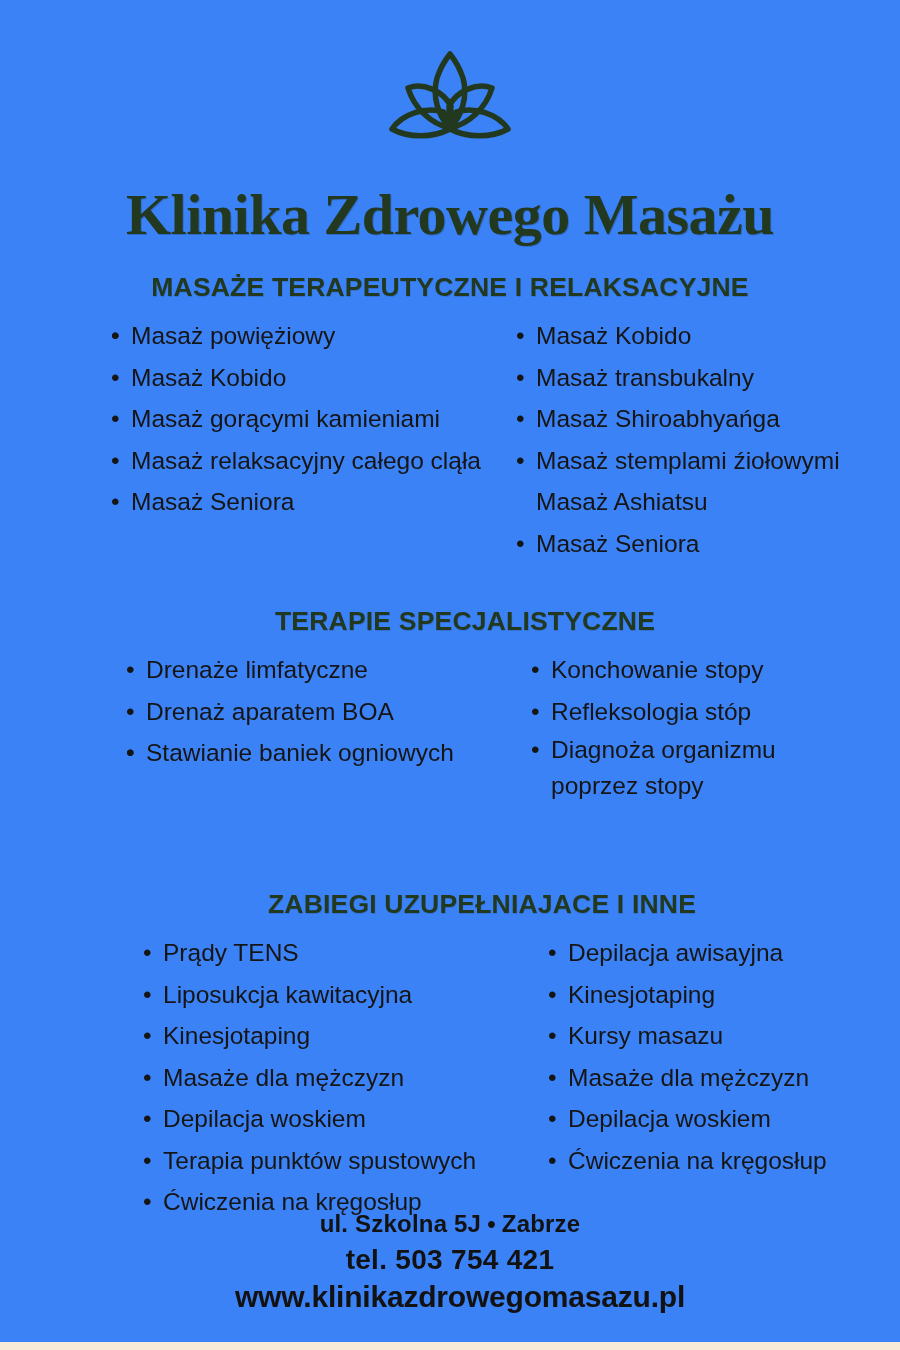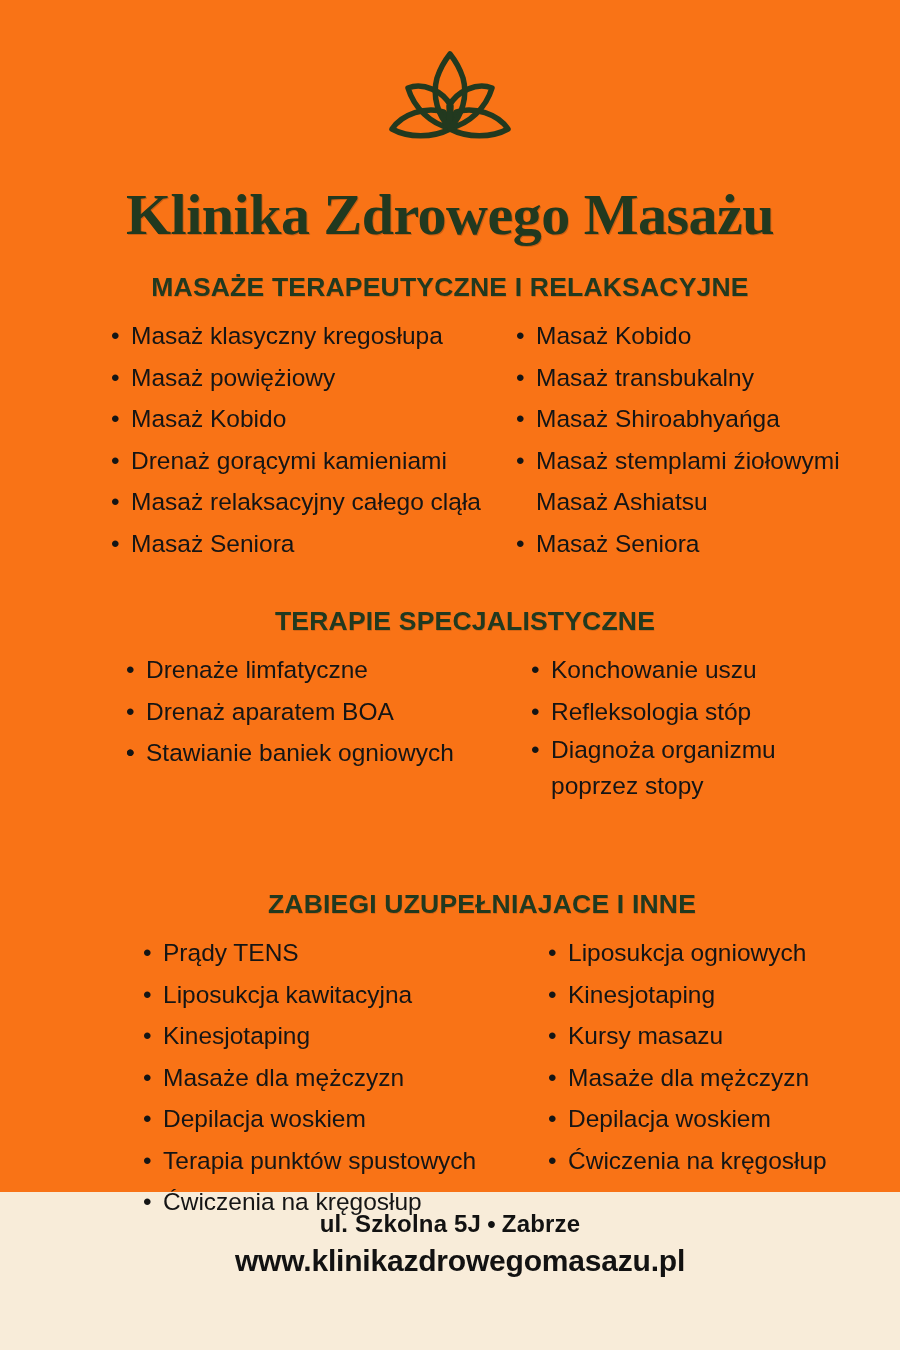--- a/index.html
+++ b/index.html
@@ -13,23 +13,23 @@
     background: #f8ecd9;
     font-family: "Liberation Sans", sans-serif;
     color: #141414;
     overflow: hidden;
     position: relative;
   }
 
   .flyer {
     position: relative;
     width: 900px;
-    height: 1192px;
+    height: 1342px;
     box-sizing: border-box;
-    background: #f97316;
+    background: #3b82f6;
   }
 
   
   .logo-wrap {
     position: absolute;
     top: 44px;
     left: 0;
     width: 900px;
     height: 100px;
     display: flex;
@@ -152,24 +152,24 @@
     </span>
   </div>
 
   <h1 class="title">Klinika Zdrowego Masażu</h1>
 
   <div class="section" id="sec-0" style="top: 272px;">
     <div class="section-heading">MASAŻE TERAPEUTYCZNE I RELAKSACYJNE</div>
     <div class="cols" style="height: 250px;">
       <div class="col col-left">
         <ul class="svc">
-          <li><span class="bullet">•</span><span>Masaż klasyczny kregosłupa</span></li>
+          <li><span class="bullet">•</span></li>
           <li><span class="bullet">•</span><span>Masaż powiężiowy</span></li>
           <li><span class="bullet">•</span><span>Masaż Kobido</span></li>
-          <li><span class="bullet">•</span><span>Drenaż gorącymi kamieniami</span></li>
+          <li><span class="bullet">•</span><span>Masaż gorącymi kamieniami</span></li>
           <li><span class="bullet">•</span><span>Masaż relaksacyjny całego cląła</span></li>
           <li><span class="bullet">•</span><span>Masaż Seniora</span></li>
         </ul>
       </div>
       <div class="col col-right">
         <ul class="svc">
           <li><span class="bullet">•</span><span>Masaż Kobido</span></li>
           <li><span class="bullet">•</span><span>Masaż transbukalny</span></li>
           <li><span class="bullet">•</span><span>Masaż Shiroabhyańga</span></li>
           <li><span class="bullet">•</span><span>Masaż stemplami źiołowymi</span></li>
@@ -186,21 +186,21 @@
       <div class="col col-left">
         <ul class="svc">
           <li><span class="bullet">•</span><span>Drenaże limfatyczne</span></li>
           <li><span class="bullet">•</span><span>Drenaż aparatem BOA</span></li>
           <li><span class="bullet">•</span></li>
           <li><span class="bullet">•</span><span>Stawianie baniek ogniowych</span></li>
         </ul>
       </div>
       <div class="col col-right">
         <ul class="svc">
-          <li><span class="bullet">•</span><span>Konchowanie uszu</span></li>
+          <li><span class="bullet">•</span><span>Konchowanie stopy</span></li>
           <li><span class="bullet">•</span><span>Refleksologia stóp</span></li>
           <li class="wrap2" style="width:280px;"><span class="bullet">•</span><span>Diagnoża organizmu poprzez stopy</span></li>
         </ul>
       </div>
     </div>
   </div>
 
   <div class="section" id="sec-2" style="top: 889px; padding-left: 32px;">
     <div class="section-heading">ZABIEGI UZUPEŁNIAJACE I INNE</div>
     <div class="cols" style="height: 300px;">
@@ -210,29 +210,30 @@
           <li><span class="bullet">•</span><span>Liposukcja kawitacyjna</span></li>
           <li><span class="bullet">•</span><span>Kinesjotaping</span></li>
           <li><span class="bullet">•</span><span>Masaże dla mężczyzn</span></li>
           <li><span class="bullet">•</span><span>Depilacja woskiem</span></li>
           <li><span class="bullet">•</span><span>Terapia punktów spustowych</span></li>
           <li><span class="bullet">•</span><span>Ćwiczenia na kręgosłup</span></li>
         </ul>
       </div>
       <div class="col col-right">
         <ul class="svc">
-          <li><span class="bullet">•</span><span>Liposukcja ogniowych</span></li>
+          <li><span class="bullet">•</span><span>Depilacja awisayjna</span></li>
           <li><span class="bullet">•</span><span>Kinesjotaping</span></li>
           <li><span class="bullet">•</span><span>Kursy masazu</span></li>
           <li><span class="bullet">•</span><span>Masaże dla mężczyzn</span></li>
           <li><span class="bullet">•</span><span>Depilacja woskiem</span></li>
           <li><span class="bullet">•</span><span>Ćwiczenia na kręgosłup</span></li>
         </ul>
       </div>
     </div>
   </div>
 
   <div class="footer" style="top: 1206px;">
     <div class="line addr"><span>ul. Szkolna 5J</span><span class="dot-sep">•</span><span>Zabrze</span></div>
+    <div class="line tel">tel. 503 754 421</div>
     <div class="line web">www.klinikazdrowegomasazu.pl</div>
   </div>
 
 </div>
 
 </body></html>

